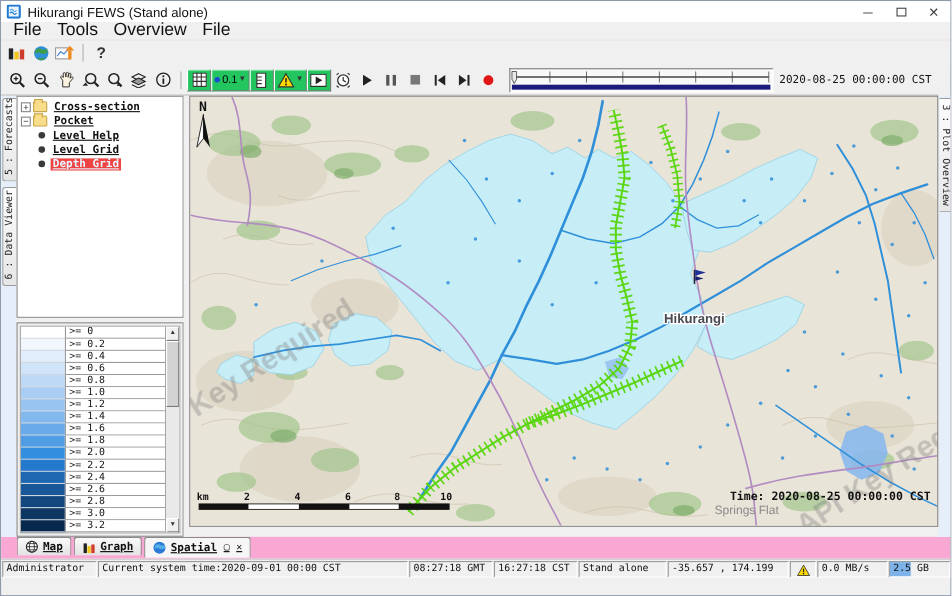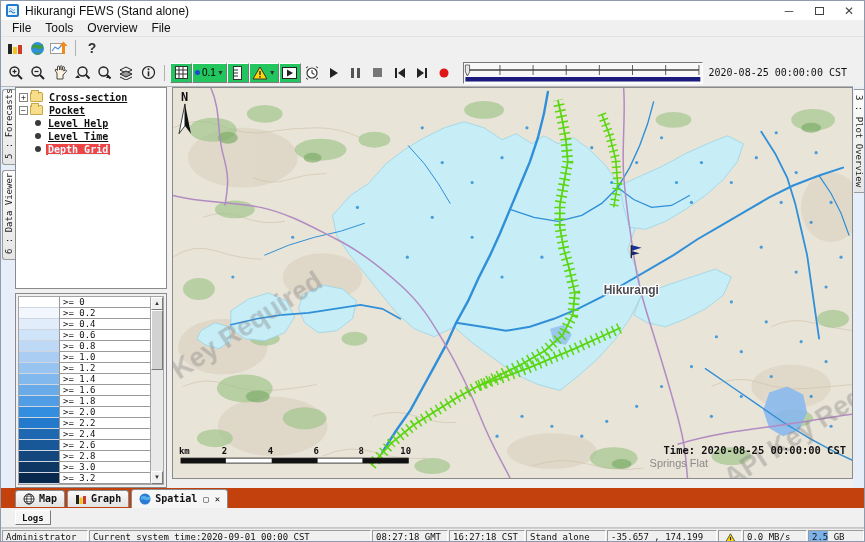--- a/index.html
+++ b/index.html
@@ -10,21 +10,21 @@
   
   .titlebar { height:19px; background:#ffffff; display:flex; align-items:center; padding-left:5px; }
   .app-icon { width:13px; height:13px; margin-right:6px; }
   .title-text { font-size:12px; color:#111; }
   .win-controls { margin-left:auto; display:flex; }
   .win-btn { width:30px; height:18px; display:flex; align-items:center; justify-content:center; font-size:12px; color:#444; cursor:default; }
   .max-glyph { width:9px; height:8px; border:1px solid #444; display:inline-block; }
 
   
   .menubar { height:17px; background:#f0f0f0; display:flex; align-items:center; padding-left:4px; border-bottom:1px solid #e3e3e3; }
-  .menu-item { font-size:12px; color:#111; padding:16px 7px; }
+  .menu-item { font-size:16px; color:#111; padding:16px 7px; }
 
   
   .toolbar1 { height:22px; background:#f0f0f0; display:flex; align-items:center; padding-left:3px; }
   .toolbar2 { height:28px; background:#f0f0f0; display:flex; align-items:center; padding:0 4px 0 4px; border-bottom:1px solid #b5b5b5; width:852px; }
   .tb-btn { width:22px; height:20px; display:flex; align-items:center; justify-content:center; flex:none; }
   .tb-raised { border:1px solid; border-color:#fff #7a7a7a #7a7a7a #fff; background:#22c55e; }
   .tb-sep { width:1px; height:16px; background:#b0b0b0; margin:0 5px; flex:none; }
   .q-mark { font-size:14px; font-weight:bold; color:#333; }
   .dd-box { height:20px; display:flex; align-items:center; padding:0 2px; font-size:10px; gap:1px; flex:none; }
   .dd-arrow { font-size:7px; color:#333; }
@@ -66,21 +66,21 @@
   .sb-btn { height:13px; background:#f0f0f0; border:1px solid; border-color:#fff #7a7a7a #7a7a7a #fff; font-size:6px; color:#333; text-align:center; line-height:11px; flex:none; }
   .sb-track { flex:1; background:#e9e9e9; }
   .sb-thumb { height:60px; background:#d2d2d2; border:1px solid; border-color:#fff #7a7a7a #7a7a7a #fff; }
 
   .panel-splitter-v { width:5px; background:#f0f0f0; flex:none; }
   .map-col { width:681px; flex:none; display:flex; flex-direction:column; }
   .map-panel { position:relative; width:681px; height:392px; border:1px solid #8a8a8a; background:#e9e4d8; overflow:hidden; }
   .map-svg { position:absolute; inset:0; width:100%; height:100%; }
 
   
-  .tabsrow { height:20px; background:#c2410c; display:flex; align-items:center; padding-left:14px; }
+  .tabsrow { height:20px; background:#f9a8d4; display:flex; align-items:flex-start; padding-left:14px;text-decoration:underline; }
   .btab { display:flex; align-items:center; gap:4px; height:17px; padding:0 7px; border:1px solid #8a8a8a; border-bottom:none; border-radius:3px 3px 0 0; background:linear-gradient(#fafafa,#e2e2e2); font-family:"DejaVu Sans Mono", monospace; font-size:10px; font-weight:bold; color:#111; margin-right:2px; }
   .btab.active { background:#f6f6f6; height:19px; }
   .btab .tab-ctrl { font-size:9px; color:#222; margin-left:2px; }
   .logsrow { height:20px; background:#f0f0f0; display:flex; align-items:center; padding-left:14px; border-bottom:1px solid #c9c9c9; }
   .logs-btn { height:15px; padding:0 6px; background:#f5f5f5; border:1px solid; border-color:#fff #7a7a7a #7a7a7a #fff; font-family:"DejaVu Sans Mono", monospace; font-size:9px; font-weight:bold; color:#111; display:flex; align-items:center; }
 
   
   .statusbar { height:18px; background:#f0f0f0; display:flex; align-items:stretch; border-top:1px solid #cfcfcf; }
   .status-cell { border:1px solid; border-color:#9a9a9a #fff #fff #9a9a9a; margin:1px 0 1px 1px; padding:1px 3px 0 3px; font-family:"DejaVu Sans Mono", monospace; font-size:9px; color:#111; white-space:nowrap; overflow:hidden; position:relative; }
   .mem-fill { position:absolute; left:0; top:0; bottom:0; width:35%; background:#7db2e8; }
@@ -310,21 +310,21 @@
           <span class="expander">−</span>
           <span class="folder"></span>
           <span class="tree-label">Pocket</span>
         </div>
         <div class="tree-row">
           <span class="bullet"></span>
           <span class="tree-label">Level Help</span>
         </div>
         <div class="tree-row">
           <span class="bullet"></span>
-          <span class="tree-label">Level Time</span>
+          <span class="tree-label">Level Grid</span>
         </div>
         <div class="tree-row">
           <span class="bullet"></span>
           <span class="tree-label selected">Depth Grid</span>
         </div>
       </div>
       <div class="panel-splitter-h"></div>
       <div class="legend-panel">
         <div class="legend-body">
           <div class="legend-list">
@@ -629,23 +629,20 @@
       <svg width="12" height="12" viewBox="0 0 12 12">
         <circle cx="6" cy="6" r="5.5" fill="#2b7bd4"></circle>
         <path d="M2,4 q2.5,-2 5,-0.5 q2,1 4,0 l0,3 q-3,1.5 -6,0 q-1.5,-0.8 -3,0.5 Z" fill="#54aee8"></path>
       </svg>
       <span>Spatial</span>
       <span class="tab-ctrl">▢</span>
       <span class="tab-ctrl">✕</span>
     </div>
   </div>
 
-  <div class="logsrow">
-    <div class="logs-btn">Logs</div>
-  </div>
 
   <div class="statusbar">
     <div class="status-cell" style="width:86px">Administrator</div>
     <div class="status-cell" style="flex:1">Current system time:2020-09-01 00:00 CST</div>
     <div class="status-cell" style="width:76px">08:27:18 GMT</div>
     <div class="status-cell" style="width:76px">16:27:18 CST</div>
     <div class="status-cell" style="width:80px">Stand alone</div>
     <div class="status-cell" style="width:110px">-35.657 , 174.199</div>
     <div class="status-cell" style="width:24px; display:flex; align-items:center; justify-content:center;">
       <svg width="13" height="11" viewBox="0 0 16 14">

